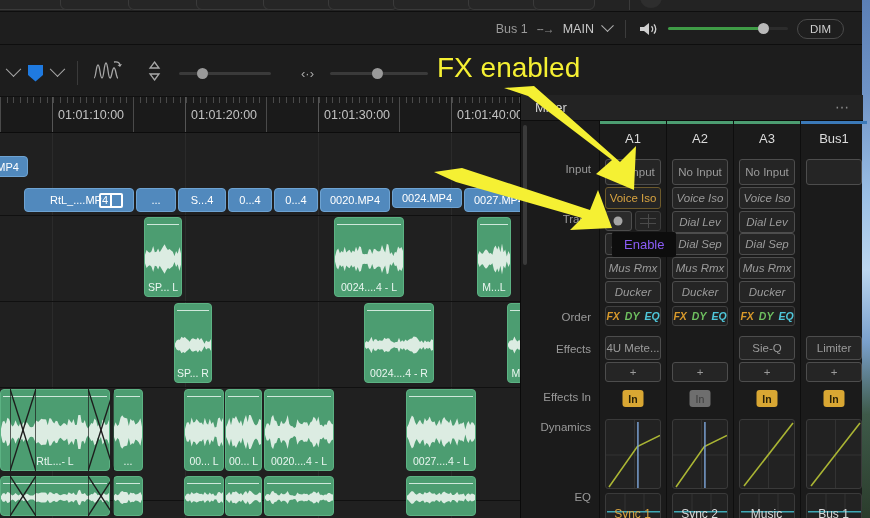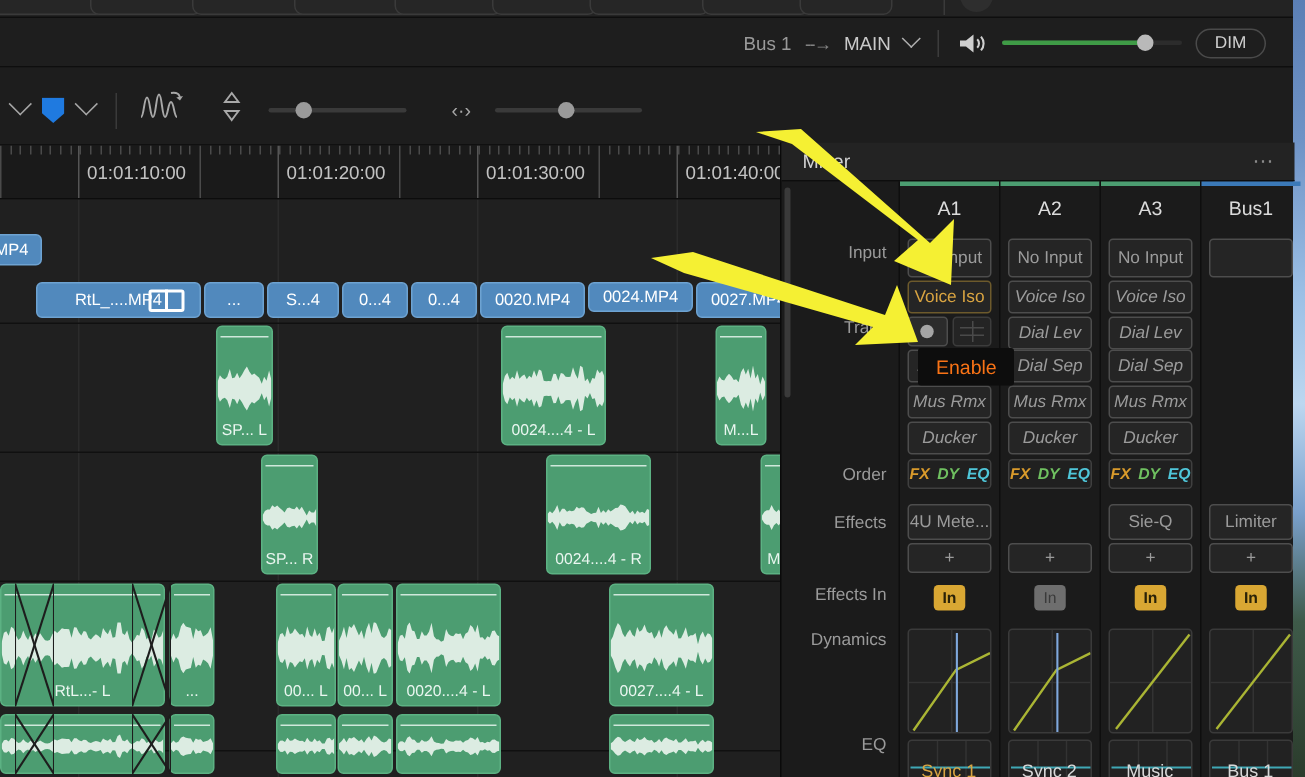--- a/index.html
+++ b/index.html
@@ -116,21 +116,21 @@
   .toggle-wrap{ position:absolute; left:5px; right:5px; display:flex; gap:3px;}
   .toggle-sw{ flex:1; border:1px solid #4d4d4d; border-radius:3px; background:#2b2b2b; position:relative;}
   .toggle-sw .dot{ position:absolute; left:50%; top:50%; transform:translate(-50%,-50%);
      width:9px; height:9px; border-radius:50%; background:#a5a5a5;}
   .toggle-eq{ flex:1; border:1px solid #3c3c3c; border-radius:3px; background:#242424; position:relative;}
   .toggle-eq .g1,.toggle-eq .g2,.toggle-eq .g3{ position:absolute; background:#4a4a4a;}
   .toggle-eq .g1{ left:4px; right:4px; top:6px; height:1px;}
   .toggle-eq .g2{ left:4px; right:4px; top:11px; height:1px;}
   .toggle-eq .g3{ left:50%; top:2px; bottom:2px; width:1px;}
 
-  .tooltip{ position:absolute; background:#0d0d0d; color:#f97316; font-size:13px;
+  .tooltip{ position:absolute; background:#0d0d0d; color:#8b5cf6; font-size:13px;
      padding:5px 12px; border-radius:2px; white-space:nowrap;}
 </style>
 </head>
 <body>
 
 <div id="root">
 
   <div class="desktop-sliver"></div>
 
   <div class="toolbar-cut">
@@ -629,20 +629,21 @@
               </svg></div>
           </div>
           <div class="trkname" style="left: 78px; width: 67px; top: 386px; color: rgb(217, 164, 65);">Sync 1</div>
           <div class="trkname" style="left: 145px; width: 67px; top: 386px; color: rgb(216, 216, 216);">Sync 2</div>
           <div class="trkname" style="left: 212px; width: 67px; top: 386px; color: rgb(216, 216, 216);">Music</div>
           <div class="trkname" style="left: 279px; width: 67px; top: 386px; color: rgb(216, 216, 216);">Bus 1</div>
         </div>
     </div>
   </div>
 
+  <div class="callout" id="co-fx">FX enabled</div>
 
   <svg class="arrowsvg" style="left:500px; top:86px;" width="150" height="110" viewBox="0 0 150 110">
     <polygon points="4,2 34,0 120,76 136,60 134,104 96,88 112,74 28,10" fill="#f5f033"></polygon>
   </svg>
   <svg class="arrowsvg" style="left:432px; top:168px;" width="200" height="68" viewBox="0 0 200 68">
     <polygon points="2,4 30,0 158,42 166,22 180,60 138,62 150,50 24,14" fill="#f5f033"></polygon>
   </svg>
 
   <div class="tooltip" id="tt" style="left:612px; top:232px;">Enable</div>
 

